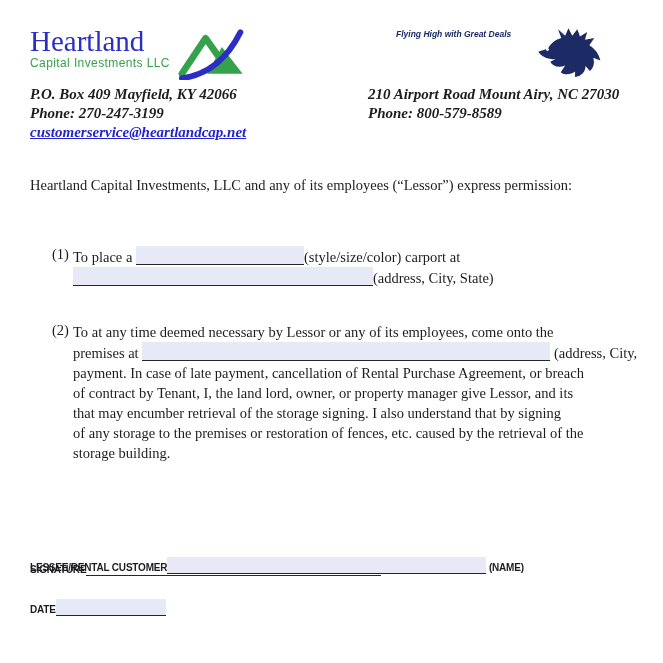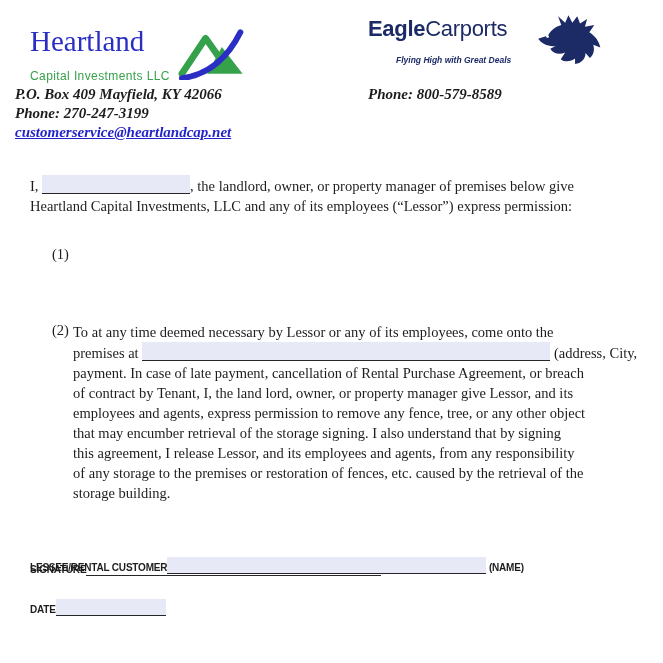--- a/index.html
+++ b/index.html
@@ -3,21 +3,21 @@
 <meta charset="utf-8">
 <style>
   html,body{margin:0;padding:0;background:#fff;}
   .page{
     position:relative;width:663px;height:663px;background:#fff;
     font-family:"Liberation Serif",serif;color:var(--text,#1d1d20);overflow:hidden;
   }
   .abs{position:absolute;}
   
   .hl-name{font-size:29px;line-height:30px;color:var(--heartland-blue);}
-  .hl-sub{font-size:12px;letter-spacing:.4px;margin-top:13px;color:var(--heartland-green);
+  .hl-sub{font-size:12px;letter-spacing:.4px;margin-top:0;color:var(--heartland-green);
           font-family:"Liberation Sans",sans-serif;}
   .logo-row{display:flex;align-items:flex-start;}
   .contact{font-size:15px;font-style:italic;font-weight:bold;line-height:19px;}
   .email{color:var(--link-blue);text-decoration:underline;cursor:pointer;}
   .eg-name{font-size:22px;letter-spacing:-.3px;color:var(--eagle-navy);
            font-family:"Liberation Sans",sans-serif;line-height:26px;}
   .eg-bold{font-weight:bold;}
   .eg-tagline{font-size:8.5px;font-weight:bold;font-style:italic;margin:13px 0 0 28px;
               color:var(--eagle-navy);font-family:"Liberation Sans",sans-serif;}
   .eg-bird{position:absolute;left:168px;top:-4px;}
@@ -45,64 +45,61 @@
         <div class="hl-sub">Capital Investments LLC</div>
       </div>
       <svg width="74" height="54" viewBox="0 0 100 72" style="margin:0 0 0 6px">
         <path d="M8,64 L40,16 L57,40" fill="none" stroke="var(--heartland-green)" stroke-width="9" stroke-linejoin="round" stroke-linecap="round"></path>
         <path d="M42,64 L62,28 L90,64 Z" fill="var(--heartland-green)"></path>
         <path d="M8,70 C40,66 68,46 87,8" fill="none" stroke="var(--heartland-blue)" stroke-width="8" stroke-linecap="round"></path>
       </svg>
     </div>
   </div>
 
-  <div class="abs contact" style="left:15px;top:85px">
+  <div class="abs contact" style="left:30px;top:85px">
     <div>P.O. Box 409 Mayfield, KY 42066</div>
     <div>Phone: 270-247-3199</div>
     <a class="email">customerservice@heartlandcap.net</a>
   </div>
 
   <div class="abs" style="left:368px;top:16px;width:260px">
     <div style="position:relative">
-      <span class="eg-name">
-        <span class="eg-bold">Eagle</span><span>Carports</span>
-      </span>
       <svg class="eg-bird" width="66" height="58" viewBox="0 0 120 100">
         <path fill="var(--eagle-navy)" d="M4,46 L22,40 C27,30 36,24 46,21 L40,5 L53,17 L59,3 L66,17 L75,5 L80,18 L93,10 L89,24 L106,21 L97,34 C108,41 115,51 117,62 L104,57 C107,66 105,75 98,81 L90,72 C90,83 82,91 71,92 L71,82 C63,88 52,89 45,83 L53,71 C42,76 31,73 26,64 L36,59 C23,61 10,55 4,46 Z"></path>
         <circle cx="21" cy="42" r="2.6" fill="#ffffff"></circle>
       </svg>
       <div class="eg-tagline">Flying High with Great Deals</div>
     </div>
   </div>
 
   <div class="abs contact" style="left:368px;top:85px">
+    <div>210 Airport Road Mount Airy, NC 27030</div>
     <div>Phone: 800-579-8589</div>
   </div>
 
   <div class="abs bodytext" style="left:30px;top:175px;width:620px">
-      <div class="tline">I, <span class="blank hl" style="width: 148px;"></span>, the landlord, owner, or property manager of premises below give</div>
       <div class="tline">Heartland Capital Investments, LLC and any of its employees (“Lessor”) express permission:</div>
     </div>
 
   <div class="abs bodytext item" style="left:52px;top:246px">
     <span class="num">(1)</span>
     <div>
+        <div class="tline">To place a <span class="blank hl" style="width: 168px;"></span>(style/size/color) carport at</div>
+        <div class="tline"><span class="blank hl" style="width: 300px;"></span>(address, City, State)</div>
       </div>
   </div>
 
   <div class="abs bodytext item" style="left:52px;top:322px">
     <span class="num">(2)</span>
     <div>
         <div class="tline">To at any time deemed necessary by Lessor or any of its employees, come onto the</div>
         <div class="tline">premises at <span class="blank hl" style="width: 408px;"></span> (address, City,</div>
         <div class="tline">payment. In case of late payment, cancellation of Rental Purchase Agreement, or breach</div>
         <div class="tline">of contract by Tenant, I, the land lord, owner, or property manager give Lessor, and its</div>
-        <div class="tline">employees and agents, express permission to remove any fence, tree, or any other object</div>
         <div class="tline">that may encumber retrieval of the storage signing. I also understand that by signing</div>
-        <div class="tline">this agreement, I release Lessor, and its employees and agents, from any responsibility</div>
         <div class="tline">of any storage to the premises or restoration of fences, etc. caused by the retrieval of the</div>
         <div class="tline">storage building.</div>
       </div>
   </div>
 
   <div class="abs footer-line" style="left:30px;top:557px">
       <div class="tline">LESSEE/RENTAL CUSTOMER<span class="blank hl" style="width: 319px;"></span> (NAME)</div>
     </div>
 
   <div class="abs footer-line" style="left:30px;top:559px">

